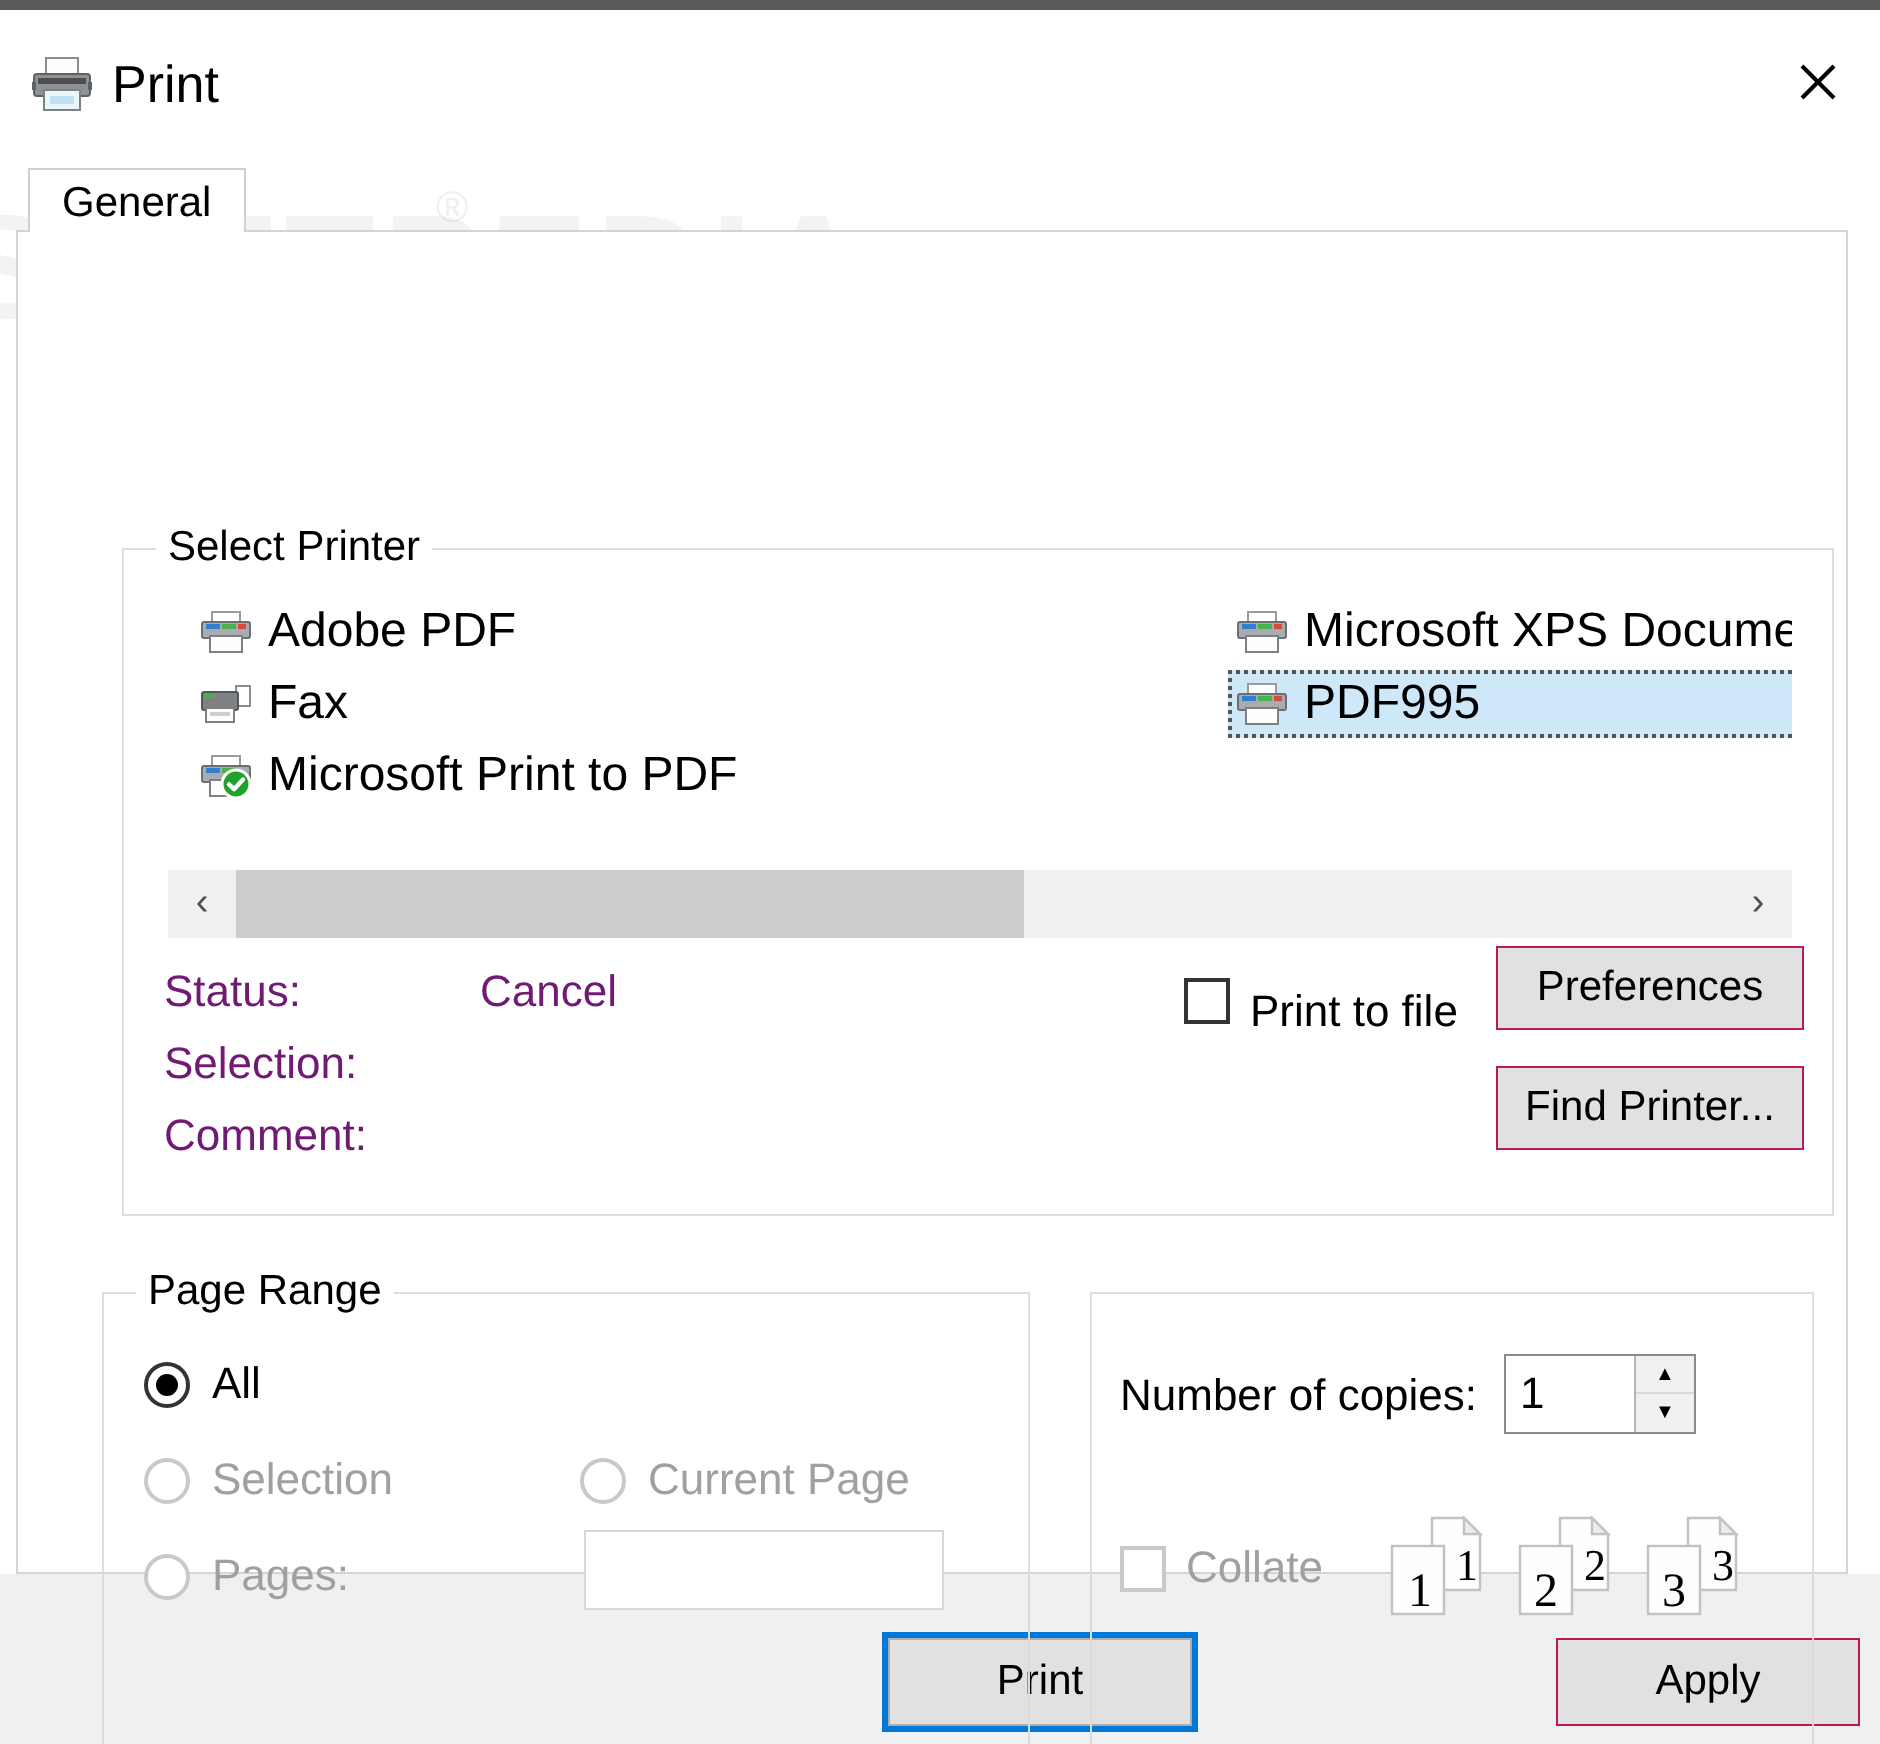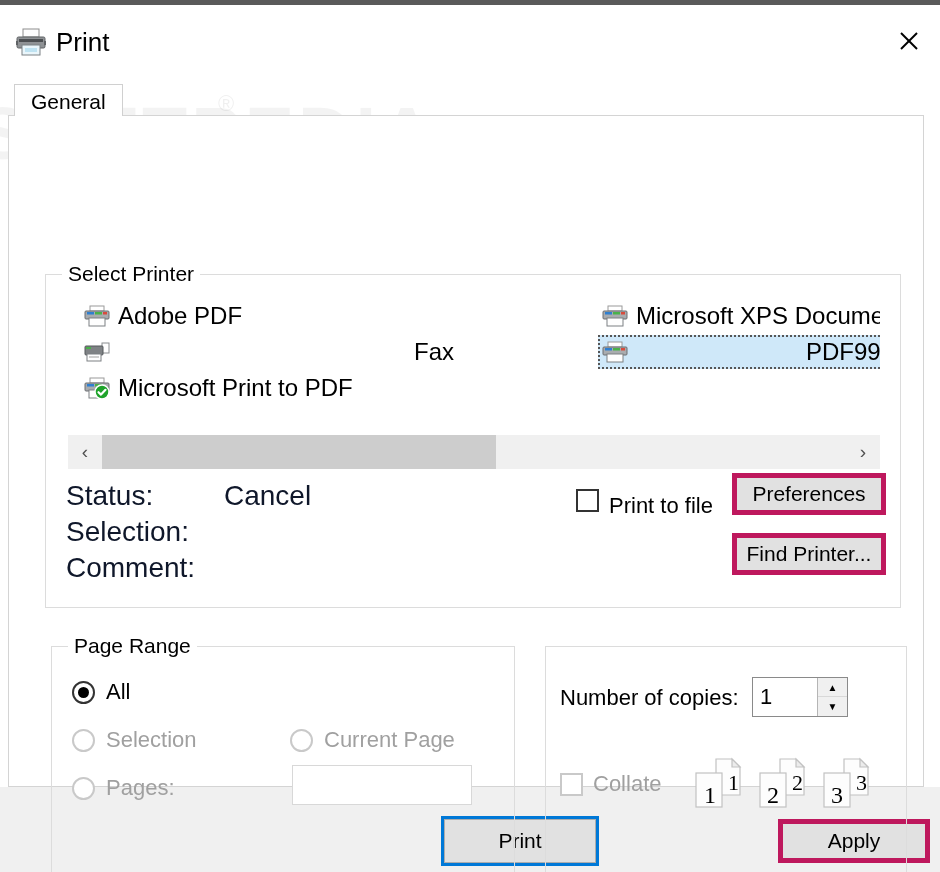--- a/index.html
+++ b/index.html
@@ -96,21 +96,21 @@
     top: -14px; left: 16px;
     background: #ffffff;
     padding: 0 6px;
     font-size: 21px;
     color: #000;
     line-height: 26px;
     white-space: nowrap;
   }
 
   
-  #grp-printer { left: 36px; top: 158px; width: 856px; height: 334px; }
+  #grp-printer { left: 52px; top: 158px; width: 856px; height: 334px; }
 
   
   #printer-list {
     position: absolute; left: 22px; top: 24px;
     width: 812px; height: 118px;
     overflow: hidden;
   }
   .printer-item {
     position: absolute;
     display: flex; align-items: center;
@@ -125,21 +125,21 @@
     margin-left: 8px;
   }
   .printer-item.selected {
     background: #cfe8f9;
     outline: 2px dotted #555;
     outline-offset: -2px;
   }
   .pi-col-a { left: 12px; width: 380px; }
   .pi-col-b { left: 530px; width: 302px; overflow: hidden; }
   .pi-row-0 { top: 0px; }
-  .pi-row-1 { top: 36px; justify-content: space-between; }
+  .pi-row-1 { top: 36px; }
   .pi-row-2 { top: 72px; }
 
   .pico { width: 26px; height: 22px; flex: 0 0 26px; display:block; }
 
   
   #printer-scroll {
     position: absolute; left: 22px; top: 160px;
     width: 812px; height: 34px;
     background: #f0f0f0;
     display: flex; align-items: stretch;
@@ -152,21 +152,21 @@
     cursor: default;
   }
   #sb-track { position: relative; flex: 1 1 auto; background: #f0f0f0; }
   #sb-thumb {
     position: absolute; left: 0; top: 0;
     width: 53%; height: 100%;
     background: #cdcdcd;
   }
 
   
-  .stat-row { position: absolute; font-size: 28px; color: #0f172a; line-height: 26px; white-space: nowrap; }
+  .stat-row { position: absolute; font-size: 22px; color: #701a75; line-height: 26px; white-space: nowrap; }
   #stat-l0 { left: 20px; top: 208px; }
   #stat-l1 { left: 20px; top: 244px; }
   #stat-l2 { left: 20px; top: 280px; }
   #stat-v0 { left: 178px; top: 208px; }
 
   
   #printfile-wrap {
     position: absolute; left: 530px; top: 206px;
     display: flex; align-items: center; gap: 10px;
     cursor: default;
@@ -176,21 +176,21 @@
     border: 2px solid #333;
     background: #fff;
     flex: 0 0 23px;
   }
   .wincheck.disabled { border-color: #c9c9c9; }
   #printfile-label { font-size: 22px; color: #000; line-height: 26px; margin-top: 12px; }
 
   
   .winbtn {
     background: #e1e1e1;
-    border: 5px solid #be185d;
+    border: 1px solid #be185d;
     font-size: 21px;
     color: #000;
     font-family: "Liberation Sans", sans-serif;
     display: flex; align-items: center; justify-content: center;
     cursor: default;
     padding: 0;
   }
   #btn-preferences { position: absolute; left: 686px; top: 198px; width: 154px; height: 42px; }
   #btn-findprinter { position: absolute; left: 686px; top: 258px; width: 154px; height: 42px; }
 

